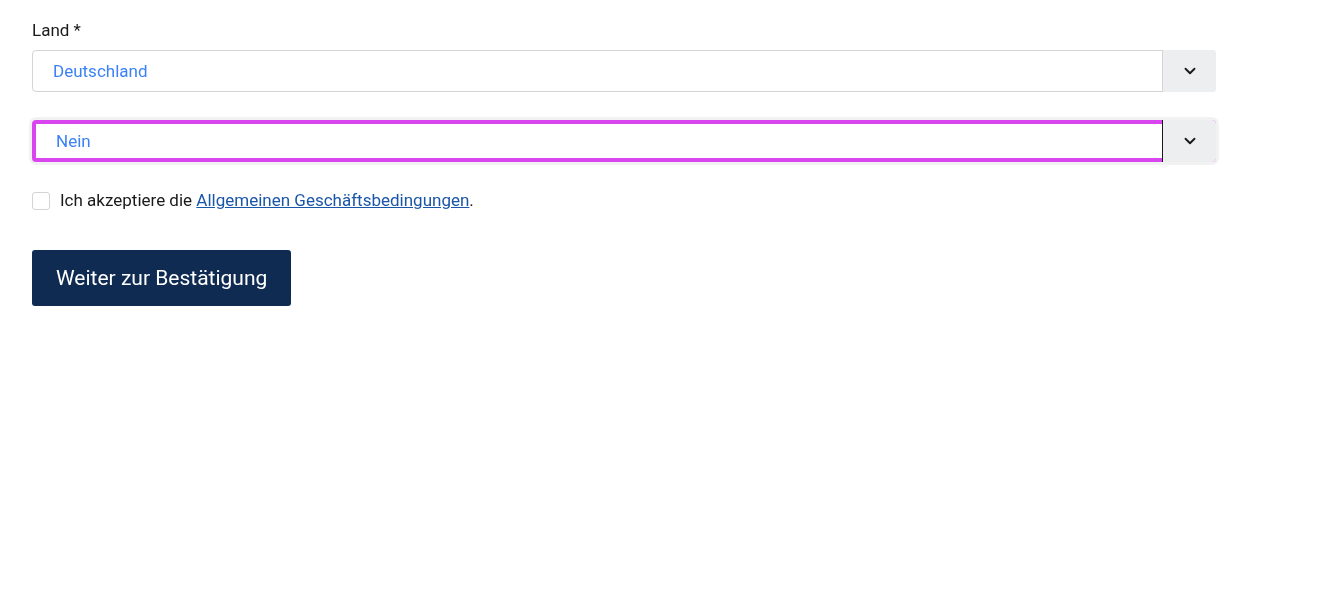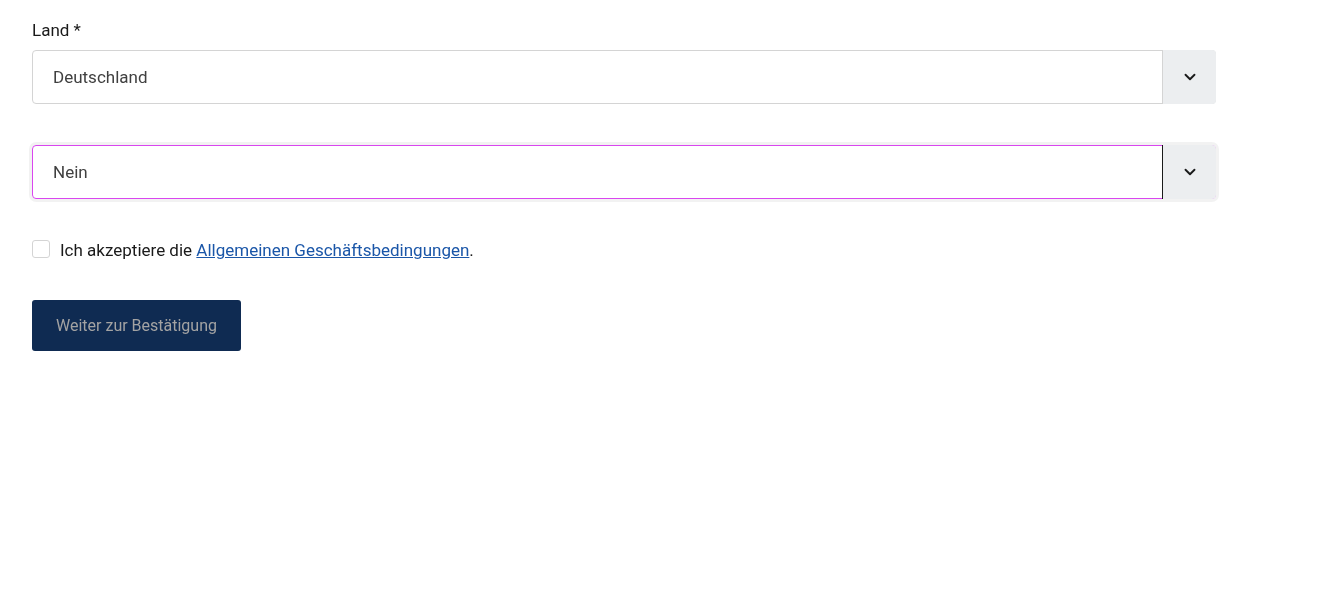--- a/index.html
+++ b/index.html
@@ -11,21 +11,21 @@
       font-family: -apple-system, BlinkMacSystemFont, "Segoe UI", Roboto, Arial, sans-serif;
       font-size: 16px;
       color: #1a1a1a;
       padding: 20px 32px;
       background: #fff;
     }
     .form-container {
       max-width: 1184px;
     }
     .form-group {
-      margin-bottom: 41px;
+      margin-bottom: 28px;
     }
     .form-label {
       display: block;
       font-size: 17px;
       color: #1a1a1a;
       margin-bottom: 10px;
       font-weight: 400;
     }
     .text-input {
       width: 100%;
@@ -41,33 +41,33 @@
     .select-wrapper {
       position: relative;
       width: 100%;
     }
     .select-wrapper.focused {
       border-radius: 4px;
       box-shadow: 0 0 0 3px rgba(0,0,0,0.05);
     }
     .select-input {
       width: 100%;
-      height: 54px;
+      height: 42px;
       border: 1px solid #d4d4d4;
       border-radius: 4px;
       padding: 0 20px;
       font-size: 17px;
       background: #fff;
-      color: #404040;
+      color: #3b82f6;
       display: flex;
       align-items: center;
       cursor: pointer;
     }
     .select-wrapper.focused .select-input {
-      border: 1px solid #d946ef;
+      border: 4px solid #d946ef;
       align-items: center;
     }
     .select-arrow {
       position: absolute;
       right: 0;
       top: 0;
       height: 100%;
       width: 54px;
       background: #eceef0;
       border-left: 1px solid #d4d4d4;
@@ -80,21 +80,21 @@
     }
     .select-wrapper.focused .select-arrow {
       border-left: 1px solid #1a1a1a;
     }
     .chevron-svg {
       width: 18px;
       height: 18px;
     }
     .checkbox-row {
       display: flex;
-      align-items: flex-start;
+      align-items: flex-end;
       gap: 10px;
       margin-bottom: 40px;
       margin-top: 4px;
     }
     .checkbox {
       width: 18px;
       height: 18px;
       border: 1px solid #d4d4d4;
       border-radius: 3px;
       background: #fff;
@@ -105,25 +105,25 @@
       font-size: 17px;
       color: #1a1a1a;
     }
     .link {
       color: #1a56a8;
       text-decoration: underline;
       cursor: pointer;
     }
     .submit-button {
       background: #0f2b52;
-      color: #a3a3a3;
+      color: #ffffff;
       border: none;
       border-radius: 3px;
       padding: 16px 24px;
-      font-size: 16px;
+      font-size: 21px;
       cursor: pointer;
       font-family: inherit;
     }
   </style>
 </head>
 <body>
 
 <div class="form-container">
 
   <div class="form-group">

